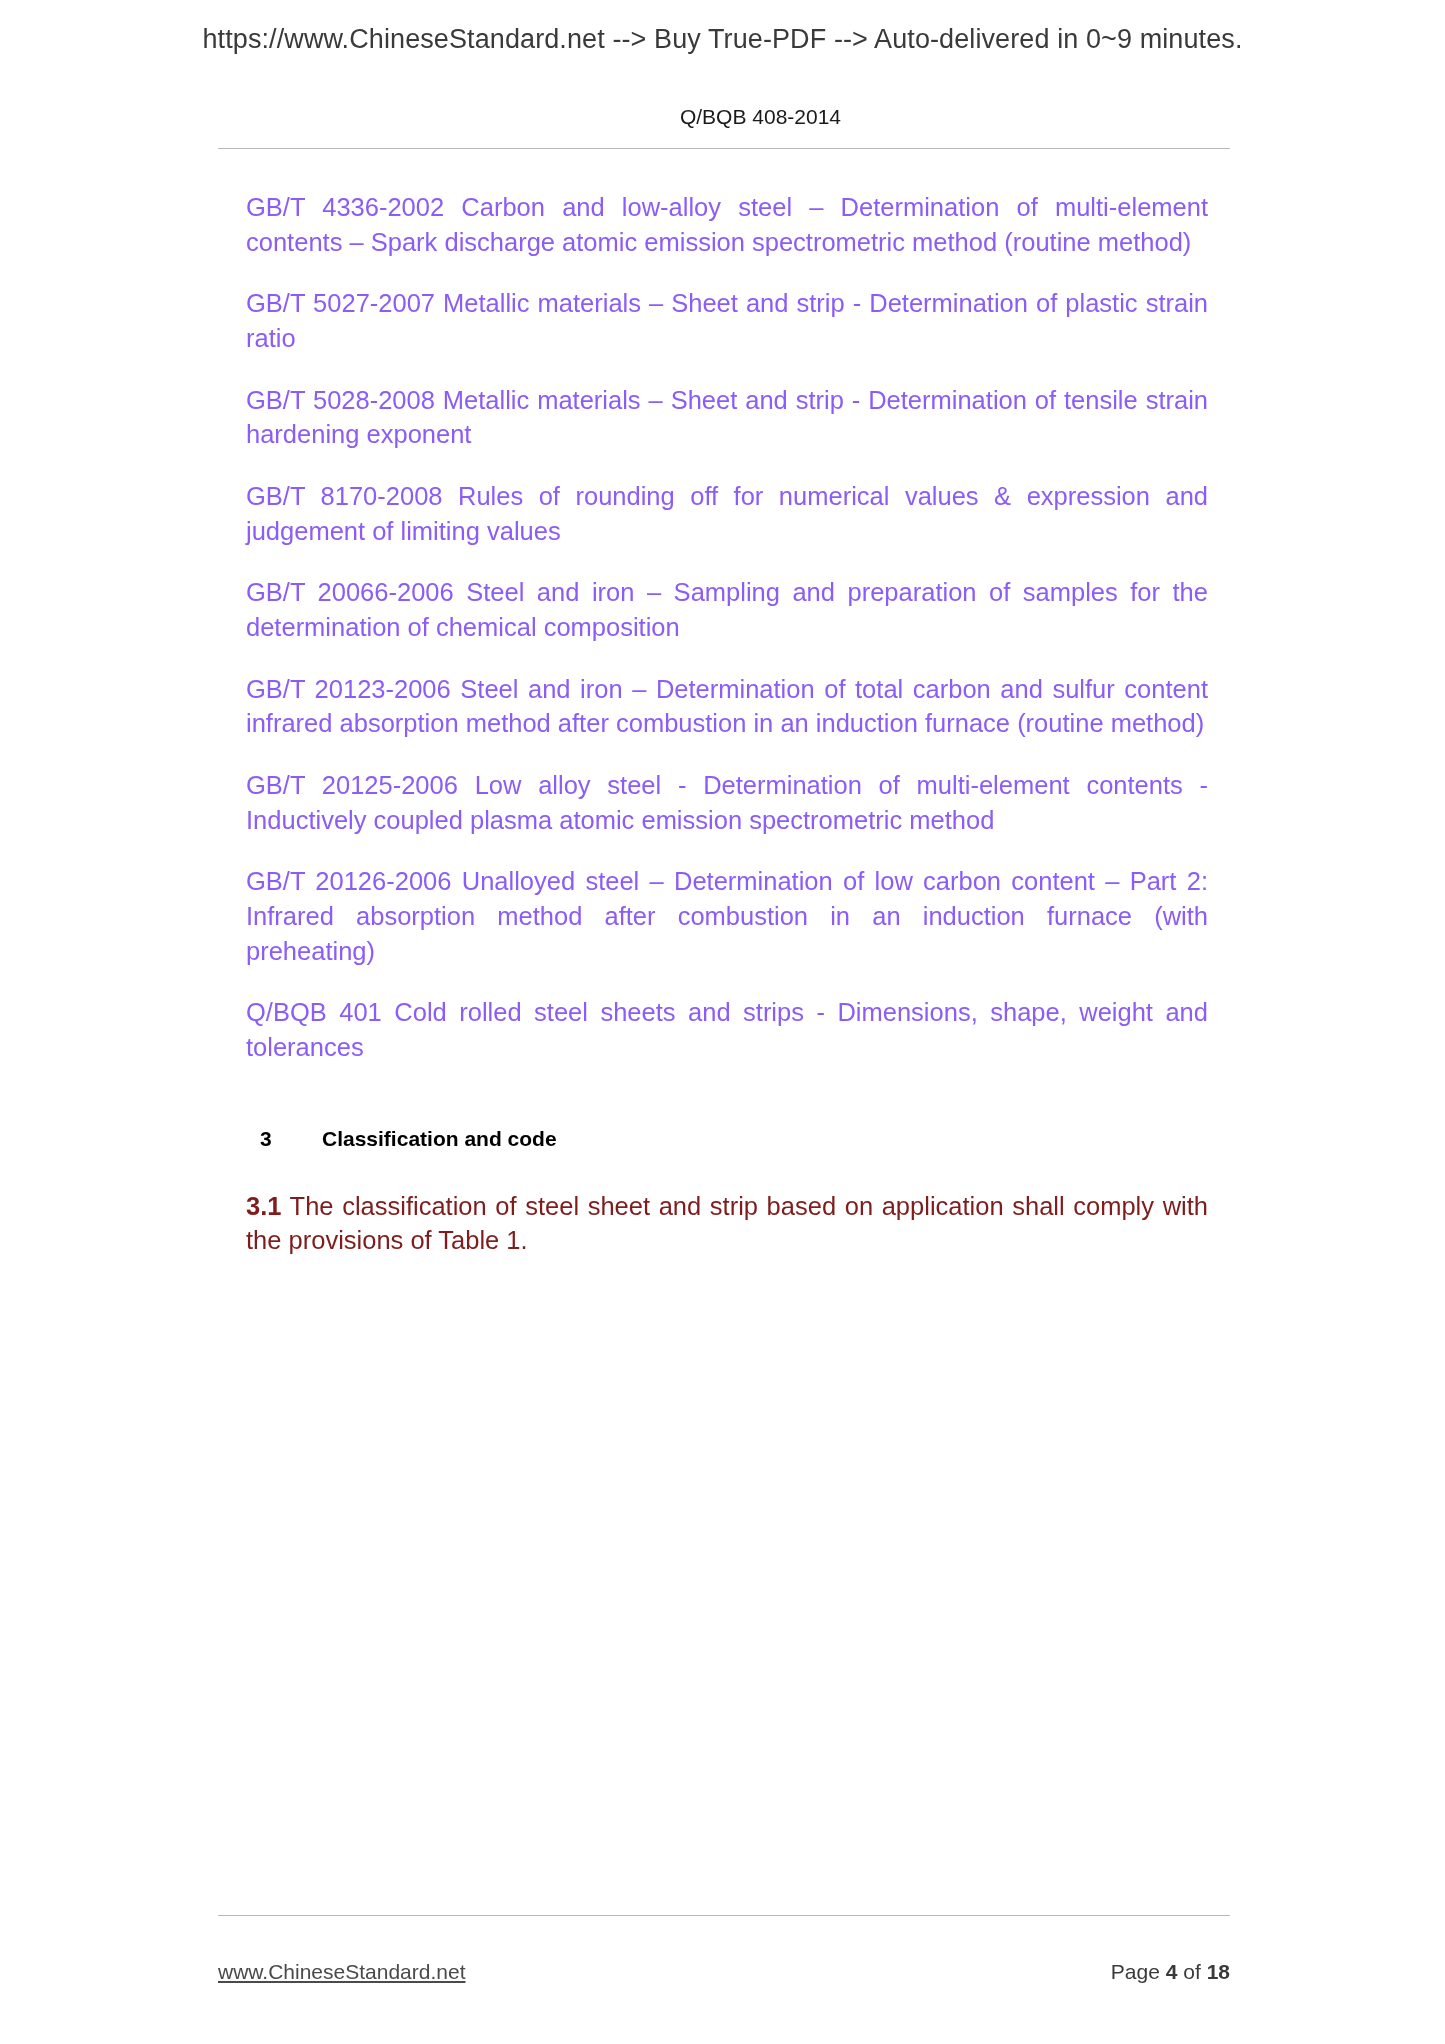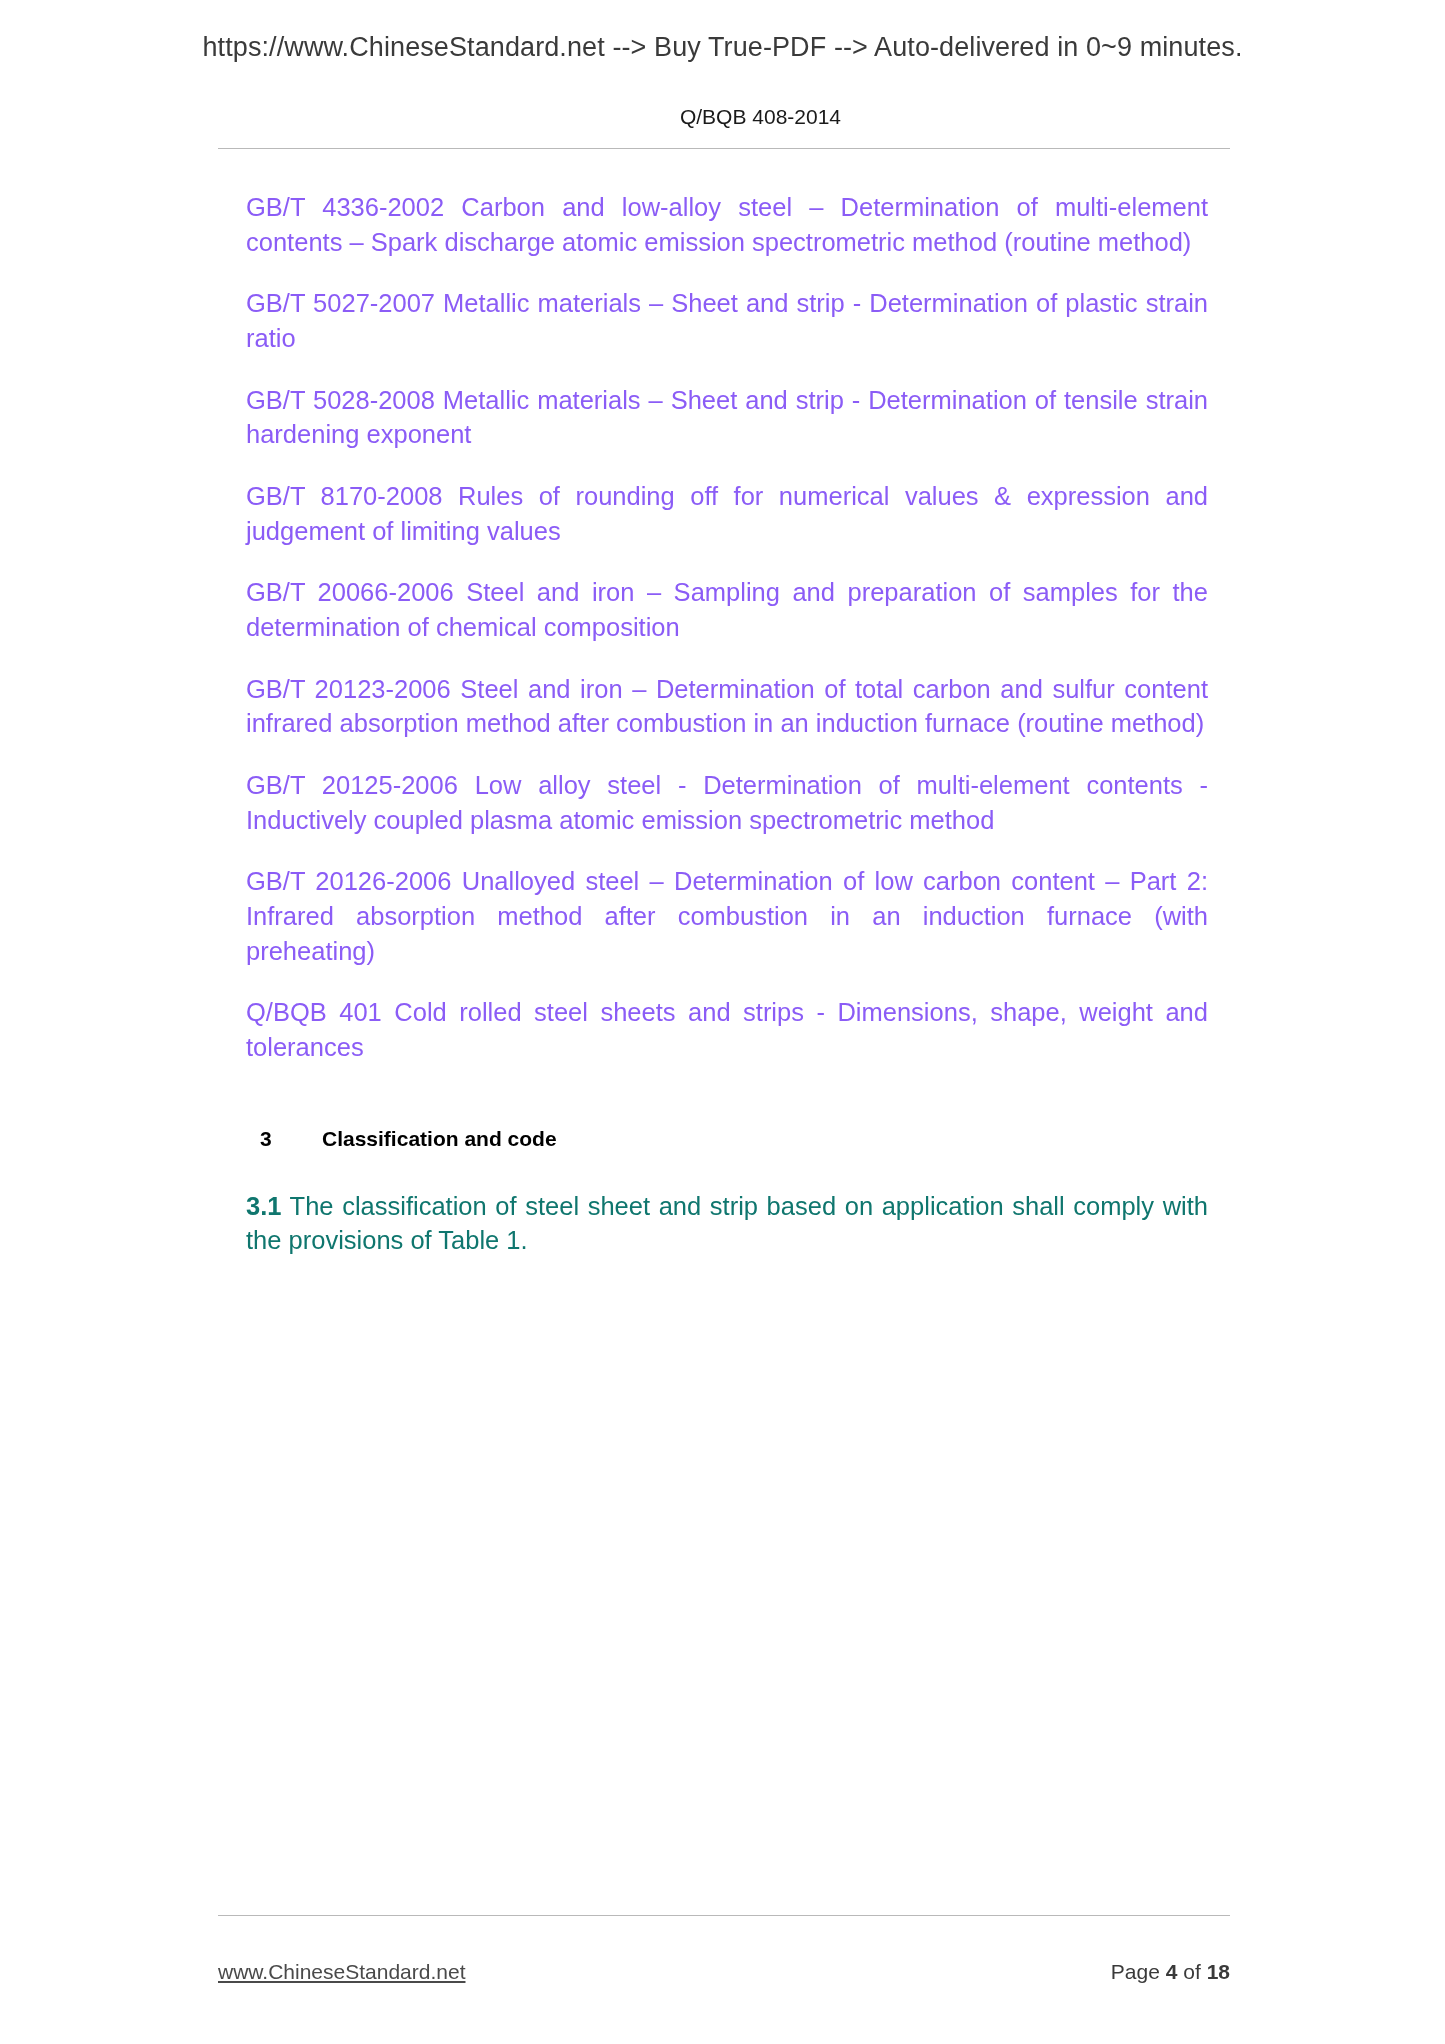--- a/index.html
+++ b/index.html
@@ -14,21 +14,21 @@
   .page {
     position: relative;
     width: 1445px;
     height: 2044px;
     margin: 0 auto;
     background: #ffffff;
     box-sizing: border-box;
   }
   .banner {
     position: absolute;
-    top: 32px;
+    top: 24px;
     left: 0;
     width: 100%;
     text-align: center;
     font-size: 27px;
     color: #3a3a3a;
     letter-spacing: 0.1px;
   }
   .doc-id {
     position: absolute;
     top: 105px;
@@ -71,21 +71,21 @@
   }
   h2.section-heading .num {
     display: inline-block;
     width: 62px;
   }
   .clause {
     font-size: 25.5px;
     line-height: 1.36;
     text-align: justify;
     margin: 0;
-    color: #0f766e;
+    color: #7f1d1d;
   }
   .clause .lead {
     font-weight: bold;
   }
 
   .footer-rule {
     position: absolute;
     bottom: 128px;
     left: 218px;
     width: 1012px;

